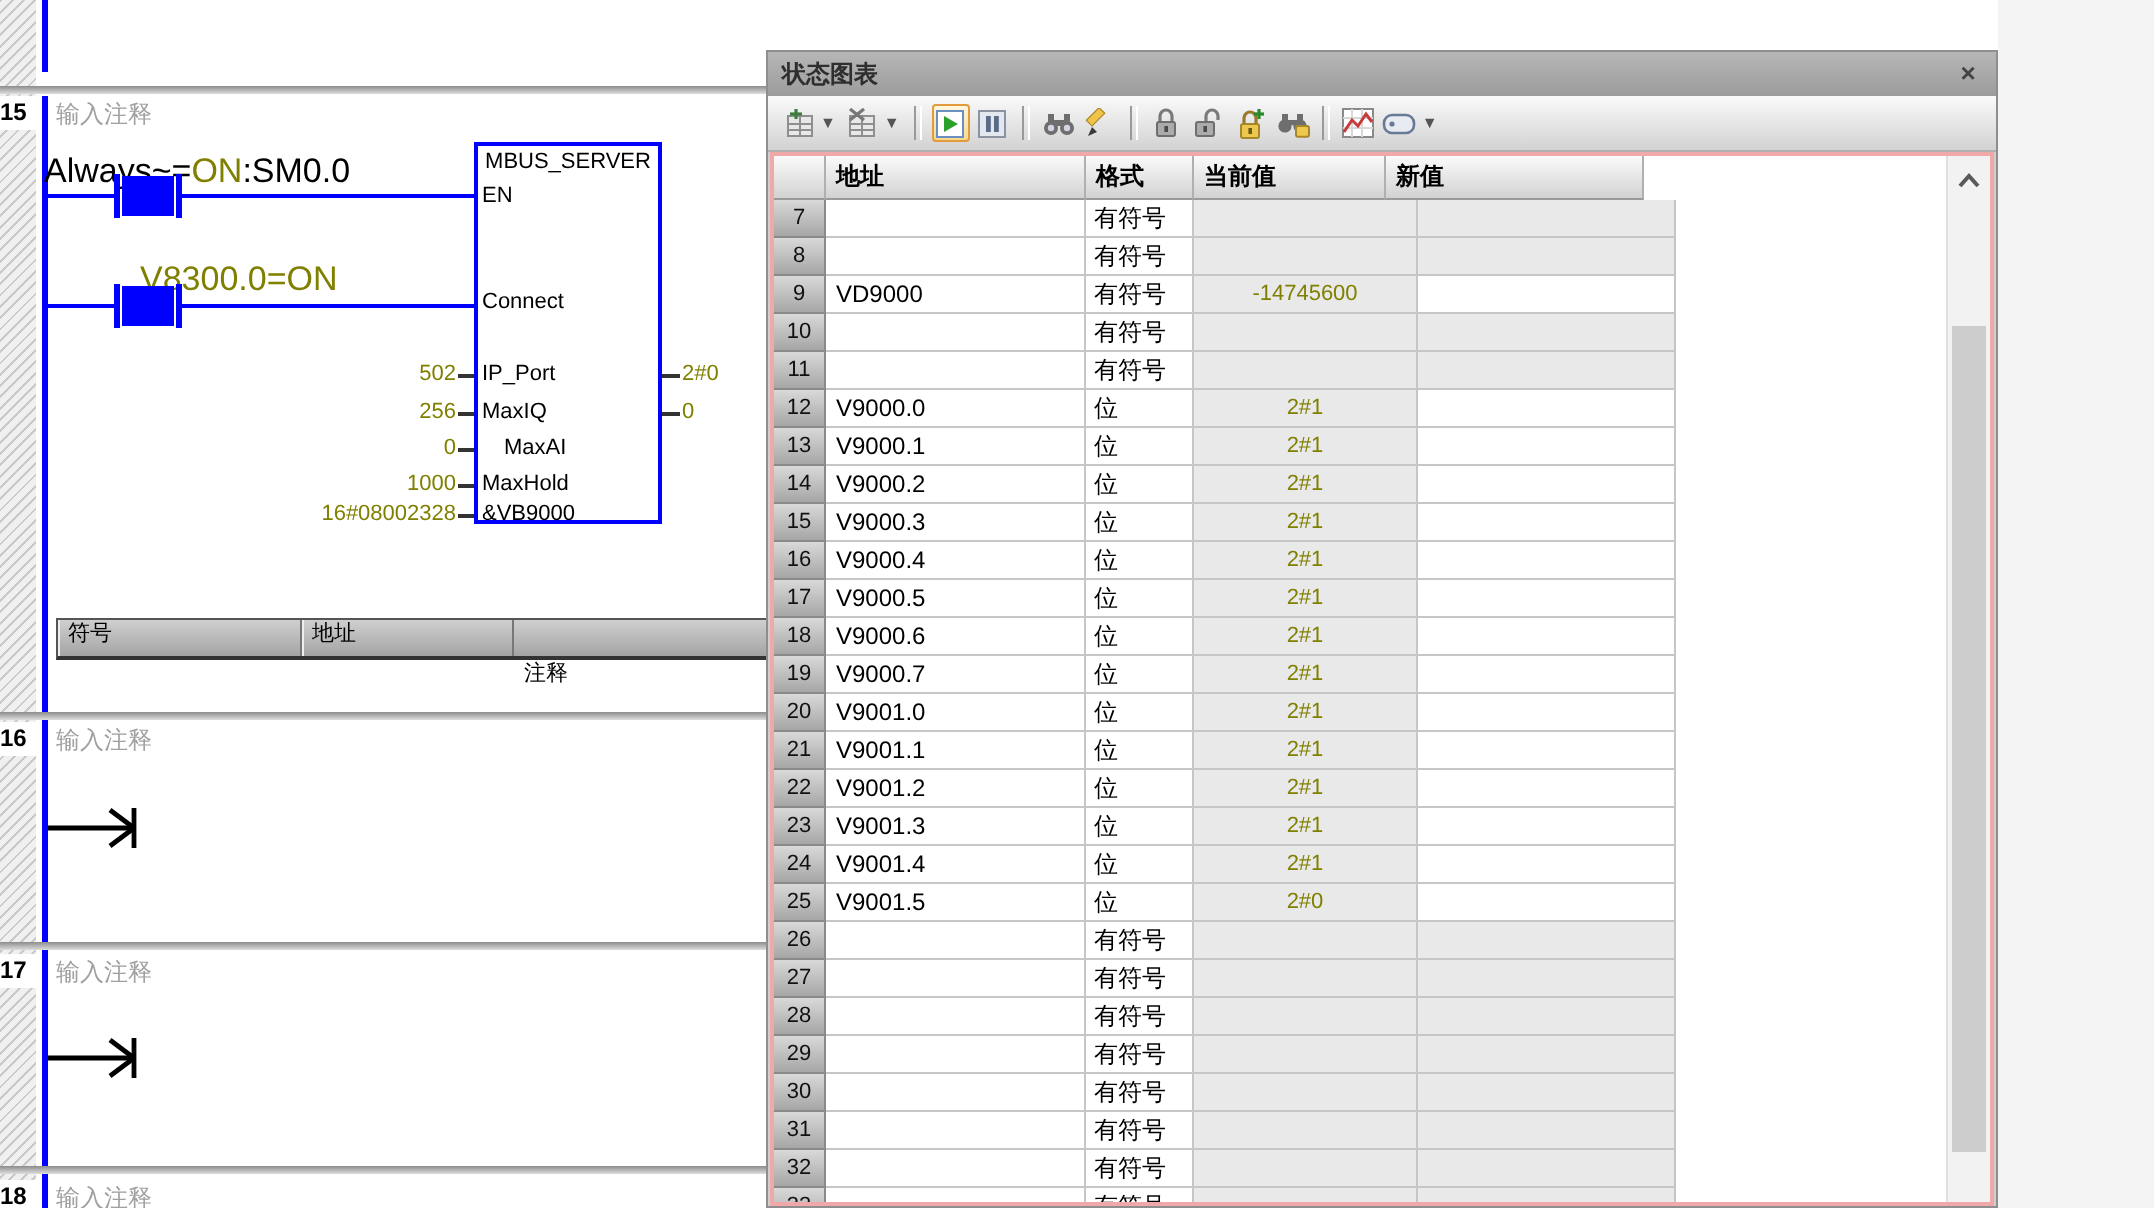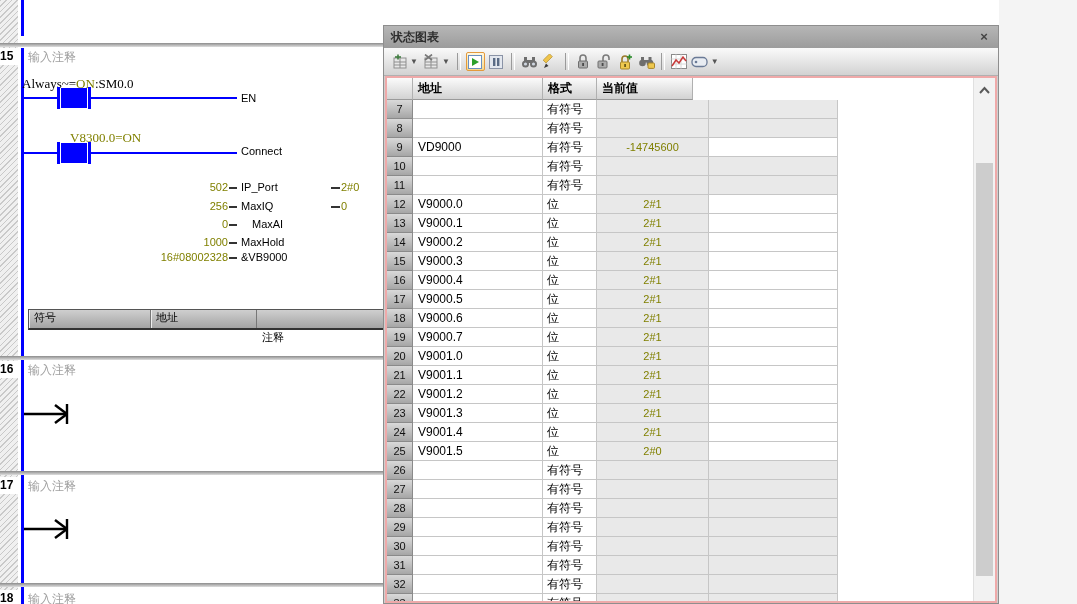--- a/index.html
+++ b/index.html
@@ -10,21 +10,21 @@
     background:repeating-linear-gradient(135deg,#c9c9c9 0 1px,#f0f0f0 1px 4px);}
   .net-sep{position:absolute;left:0;width:385px;height:4px;
     background:linear-gradient(#8c8c8c,#dedede);}
   .rail{position:absolute;left:21px;width:3px;background:#0000ff;}
   .net-num{position:absolute;left:0;width:18px;height:17px;background:#fff;
     font-weight:bold;font-size:12px;color:#000;line-height:17px;}
   .net-comment{position:absolute;left:28px;font-size:12px;color:#a0a0a0;}
   .lad-line{position:absolute;height:2px;background:#0000ff;}
   .c-leg{position:absolute;width:3px;height:22px;background:#0000ff;}
   .c-box{position:absolute;width:26px;height:20px;background:#0000ff;}
-  .lad-label{position:absolute;font-size:13px;color:#000;white-space:nowrap;font-family:Liberation Serif, serif;}
+  .lad-label{position:absolute;font-size:17px;color:#000;white-space:nowrap;}
   .olive{color:#808000;}
   .fbox{position:absolute;left:237px;top:71px;width:94px;height:191px;
     border:2px solid #0000ff;background:#fff;box-sizing:border-box;}
   .fbox-title{position:absolute;left:0;right:0;top:2px;text-align:center;
     font-size:11px;color:#000;}
   .pinL{position:absolute;left:4px;font-size:11px;color:#000;white-space:nowrap;}
   .pv-in{position:absolute;width:88px;text-align:right;font-size:11px;white-space:nowrap;}
   .pv-out{position:absolute;left:341px;font-size:11px;white-space:nowrap;}
   .stub{position:absolute;height:2px;background:#333;}
   
@@ -120,20 +120,23 @@
     <div class="c-leg" style="left:88px;top:87px;"></div>
     <div class="lad-line" style="left:91px;top:97px;width:146px;"></div>
 
     <div class="lad-label olive" style="left:70px;top:130px;">V8300.0=ON</div>
     <div class="lad-line" style="left:24px;top:152px;width:33px;"></div>
     <div class="c-leg" style="left:57px;top:142px;"></div>
     <div class="c-box" style="left:61px;top:143px;"></div>
     <div class="c-leg" style="left:88px;top:142px;"></div>
     <div class="lad-line" style="left:91px;top:152px;width:146px;"></div>
 
+    <div class="fbox">
+      <div class="fbox-title">MBUS_SERVER</div>
+    </div>
     <div class="pinL" style="top:92px;left:241px;">EN</div>
     <div class="pinL" style="top:145px;left:241px;">Connect</div>
     <div class="pinL" style="top:181px;left:241px;">IP_Port</div>
     <div class="pinL" style="top:200px;left:241px;">MaxIQ</div>
     <div class="pinL" style="top:218px;left:241px;padding-left:11px;">MaxAI</div>
     <div class="pinL" style="top:236px;left:241px;">MaxHold</div>
     <div class="pinL" style="top:251px;left:241px;">&amp;VB9000</div>
 
     <div class="pv-in olive" style="left:140px;top:181px;">502</div>
     <div class="pv-in olive" style="left:140px;top:200px;">256</div>
@@ -314,20 +317,21 @@
       </span>
         <span class="tcaret">▼</span>
     </div>
 
     <div id="table-area">
       <div id="grid-head">
         <div class="gh corner" style="width:26px;"></div>
         <div class="gh" style="width:130px;">地址</div>
         <div class="gh" style="width:54px;">格式</div>
         <div class="gh" style="width:96px;">当前值</div>
+        <div class="gh" style="width:129px;">新值</div>
       </div>
       <div id="grid-rows">
           <div class="grow">
             <div class="cell num">7</div>
             <div class="cell addr"></div>
             <div class="cell fmt">有符号</div>
             <div class="cell cur"></div>
             <div class="cell new ro"></div>
           </div>
           <div class="grow">

